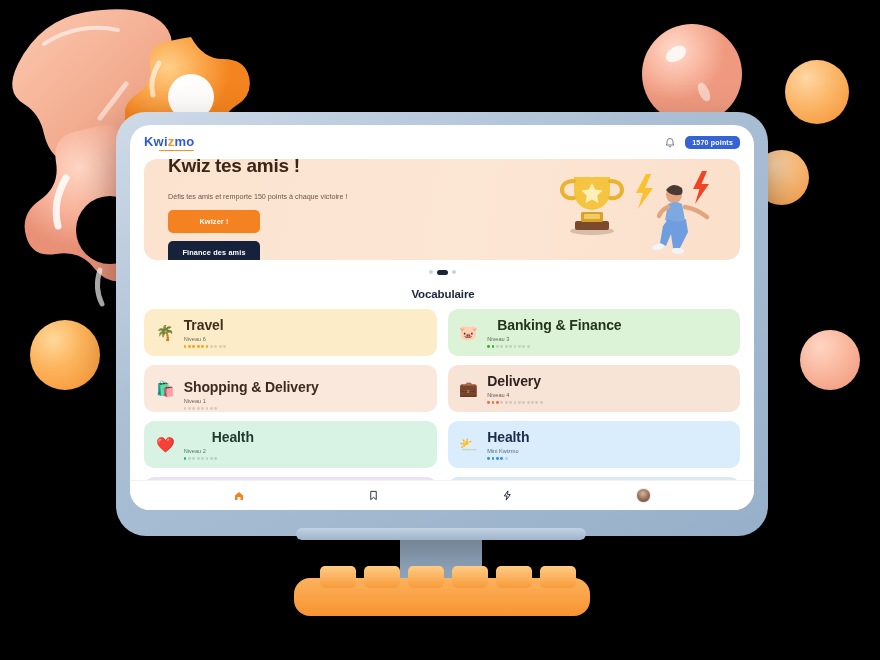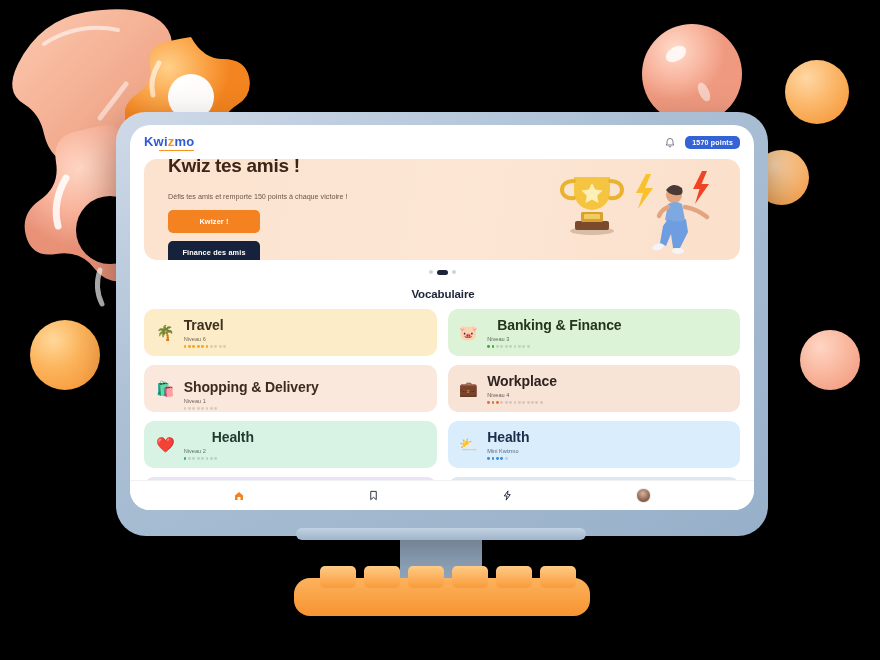--- a/index.html
+++ b/index.html
@@ -326,21 +326,21 @@
                   <span class="pdot"></span>
                   <span class="pdot"></span>
                   <span class="pdot"></span>
                   <span class="pdot"></span>
                 </div>
               </div>
             </div>
             <div class="card" style="background: rgb(248, 227, 215);">
               <span class="card-emoji">💼</span>
               <div>
-                <div class="card-title" style="color: rgb(46, 35, 32);">Workplace</div>
+                <div class="card-title" style="color: rgb(46, 35, 32);">Delivery</div>
                 <div class="card-sub" style="color: rgb(46, 35, 32);">Niveau 4</div>
                 <div class="pdots">
                   <span class="pdot" style="background: rgb(226, 112, 58);"></span>
                   <span class="pdot" style="background: rgb(226, 112, 58);"></span>
                   <span class="pdot" style="background: rgb(226, 112, 58);"></span>
                   <span class="pdot"></span>
                   <span class="pdot"></span>
                   <span class="pdot"></span>
                   <span class="pdot"></span>
                   <span class="pdot"></span>

